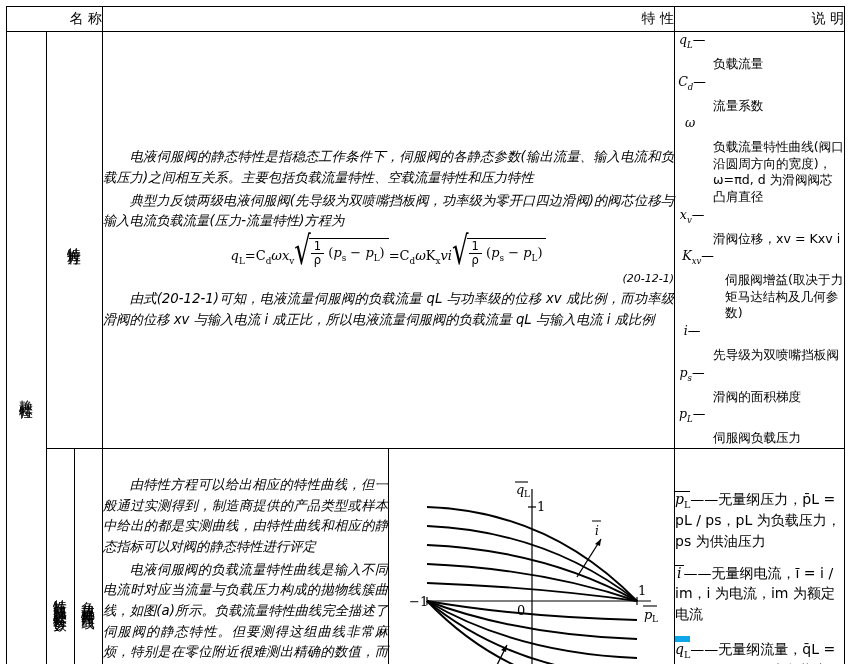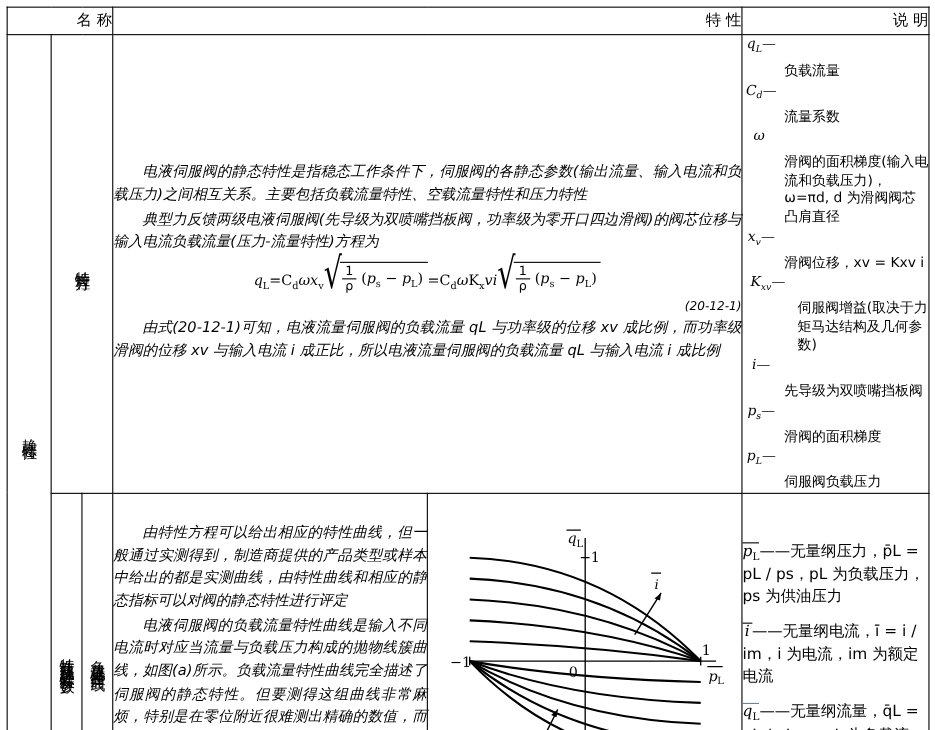--- a/index.html
+++ b/index.html
@@ -169,21 +169,21 @@
       <div class="desc-row">
         <span class="desc-sym"><span class="ser"><span class="sym-i">q</span><sub>L</sub></span>—</span>
         <span class="desc-txt">负载流量</span>
       </div>
       <div class="desc-row">
         <span class="desc-sym"><span class="ser">C<sub>d</sub></span>—</span>
         <span class="desc-txt">流量系数</span>
       </div>
       <div class="desc-row">
         <span class="desc-sym"><span class="ser"><span class="sym-i">ω</span></span>&nbsp;</span>
-        <span class="desc-txt">滑阀的面积梯度(输入电流和负载压力)，ω=πd, d 为滑阀阀芯凸肩直径</span>
+        <span class="desc-txt">负载流量特性曲线(阀口沿圆周方向的宽度)，ω=πd, d 为滑阀阀芯凸肩直径</span>
       </div>
       <div class="desc-row">
         <span class="desc-sym"><span class="ser"><span class="sym-i">x</span><sub>v</sub></span>—</span>
         <span class="desc-txt">滑阀位移，xv = Kxv i</span>
       </div>
       <div class="desc-row wide">
         <span class="desc-sym"><span class="ser">K<sub>xv</sub></span>—</span>
         <span class="desc-txt">伺服阀增益(取决于力矩马达结构及几何参数)</span>
       </div>
       <div class="desc-row">
@@ -265,19 +265,19 @@
       </div>
     </td>
     <td class="desc2">
       <div class="blk">
         <span class="ser"><span style="display:inline-block;border-top:1px solid #000;line-height:1.1;"><span class="sym-i">p</span><sub>L</sub></span></span><span>——无量纲压力，p̄L = pL / ps，pL 为负载压力，ps 为供油压力</span>
       </div>
       <div class="blk">
         <span class="ser"><span style="display:inline-block;border-top:1px solid #000;line-height:1.1;padding:0 2px;"><span class="sym-i">i</span></span></span><span>——无量纲电流，ī = i / im，i 为电流，im 为额定电流</span>
       </div>
       <div class="blk">
-        <span class="ser"><span style="display:inline-block;border-top:1px solid #0ea5e9;line-height:1.1;"><span class="sym-i">q</span><sub>L</sub></span></span><span>——无量纲流量，q̄L = qL / qLm，qL 为负载流量，qLm 为最大空载流量</span>
+        <span class="ser"><span style="display:inline-block;border-top:6px solid #0ea5e9;line-height:1.1;"><span class="sym-i">q</span><sub>L</sub></span></span><span>——无量纲流量，q̄L = qL / qLm，qL 为负载流量，qLm 为最大空载流量</span>
       </div>
     </td>
   </tr>
 </tbody>
     </table>
 </div>
 
 </body></html>

